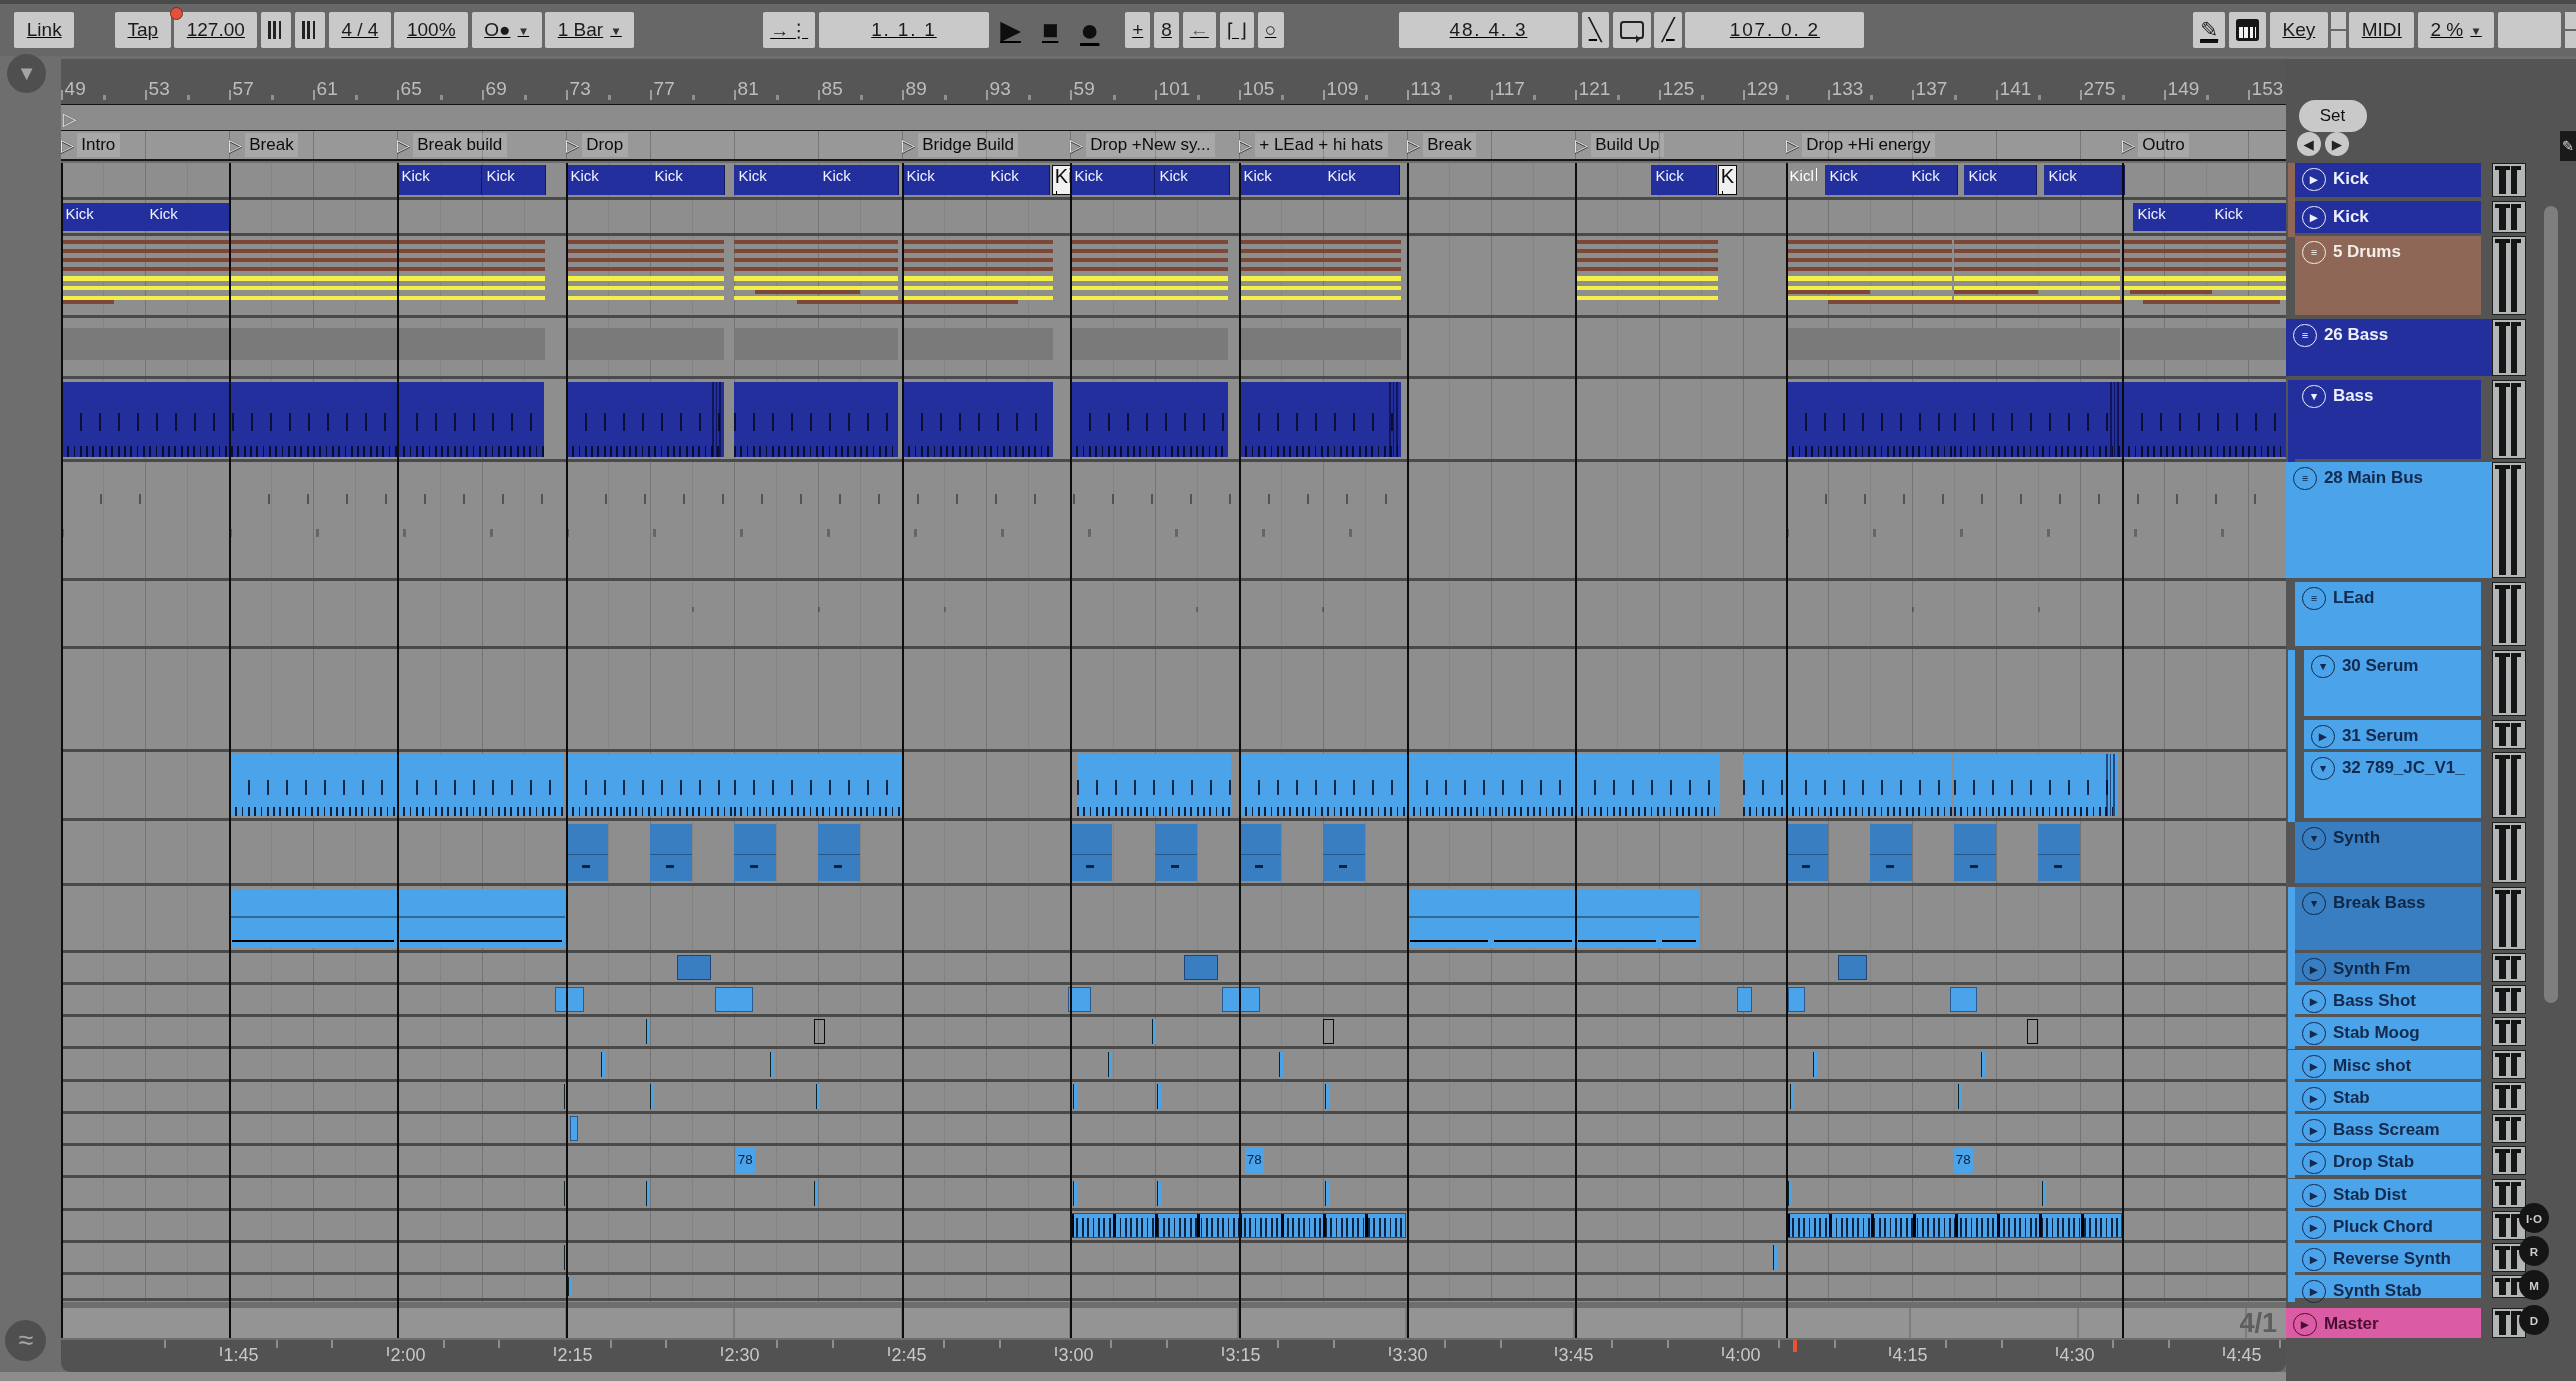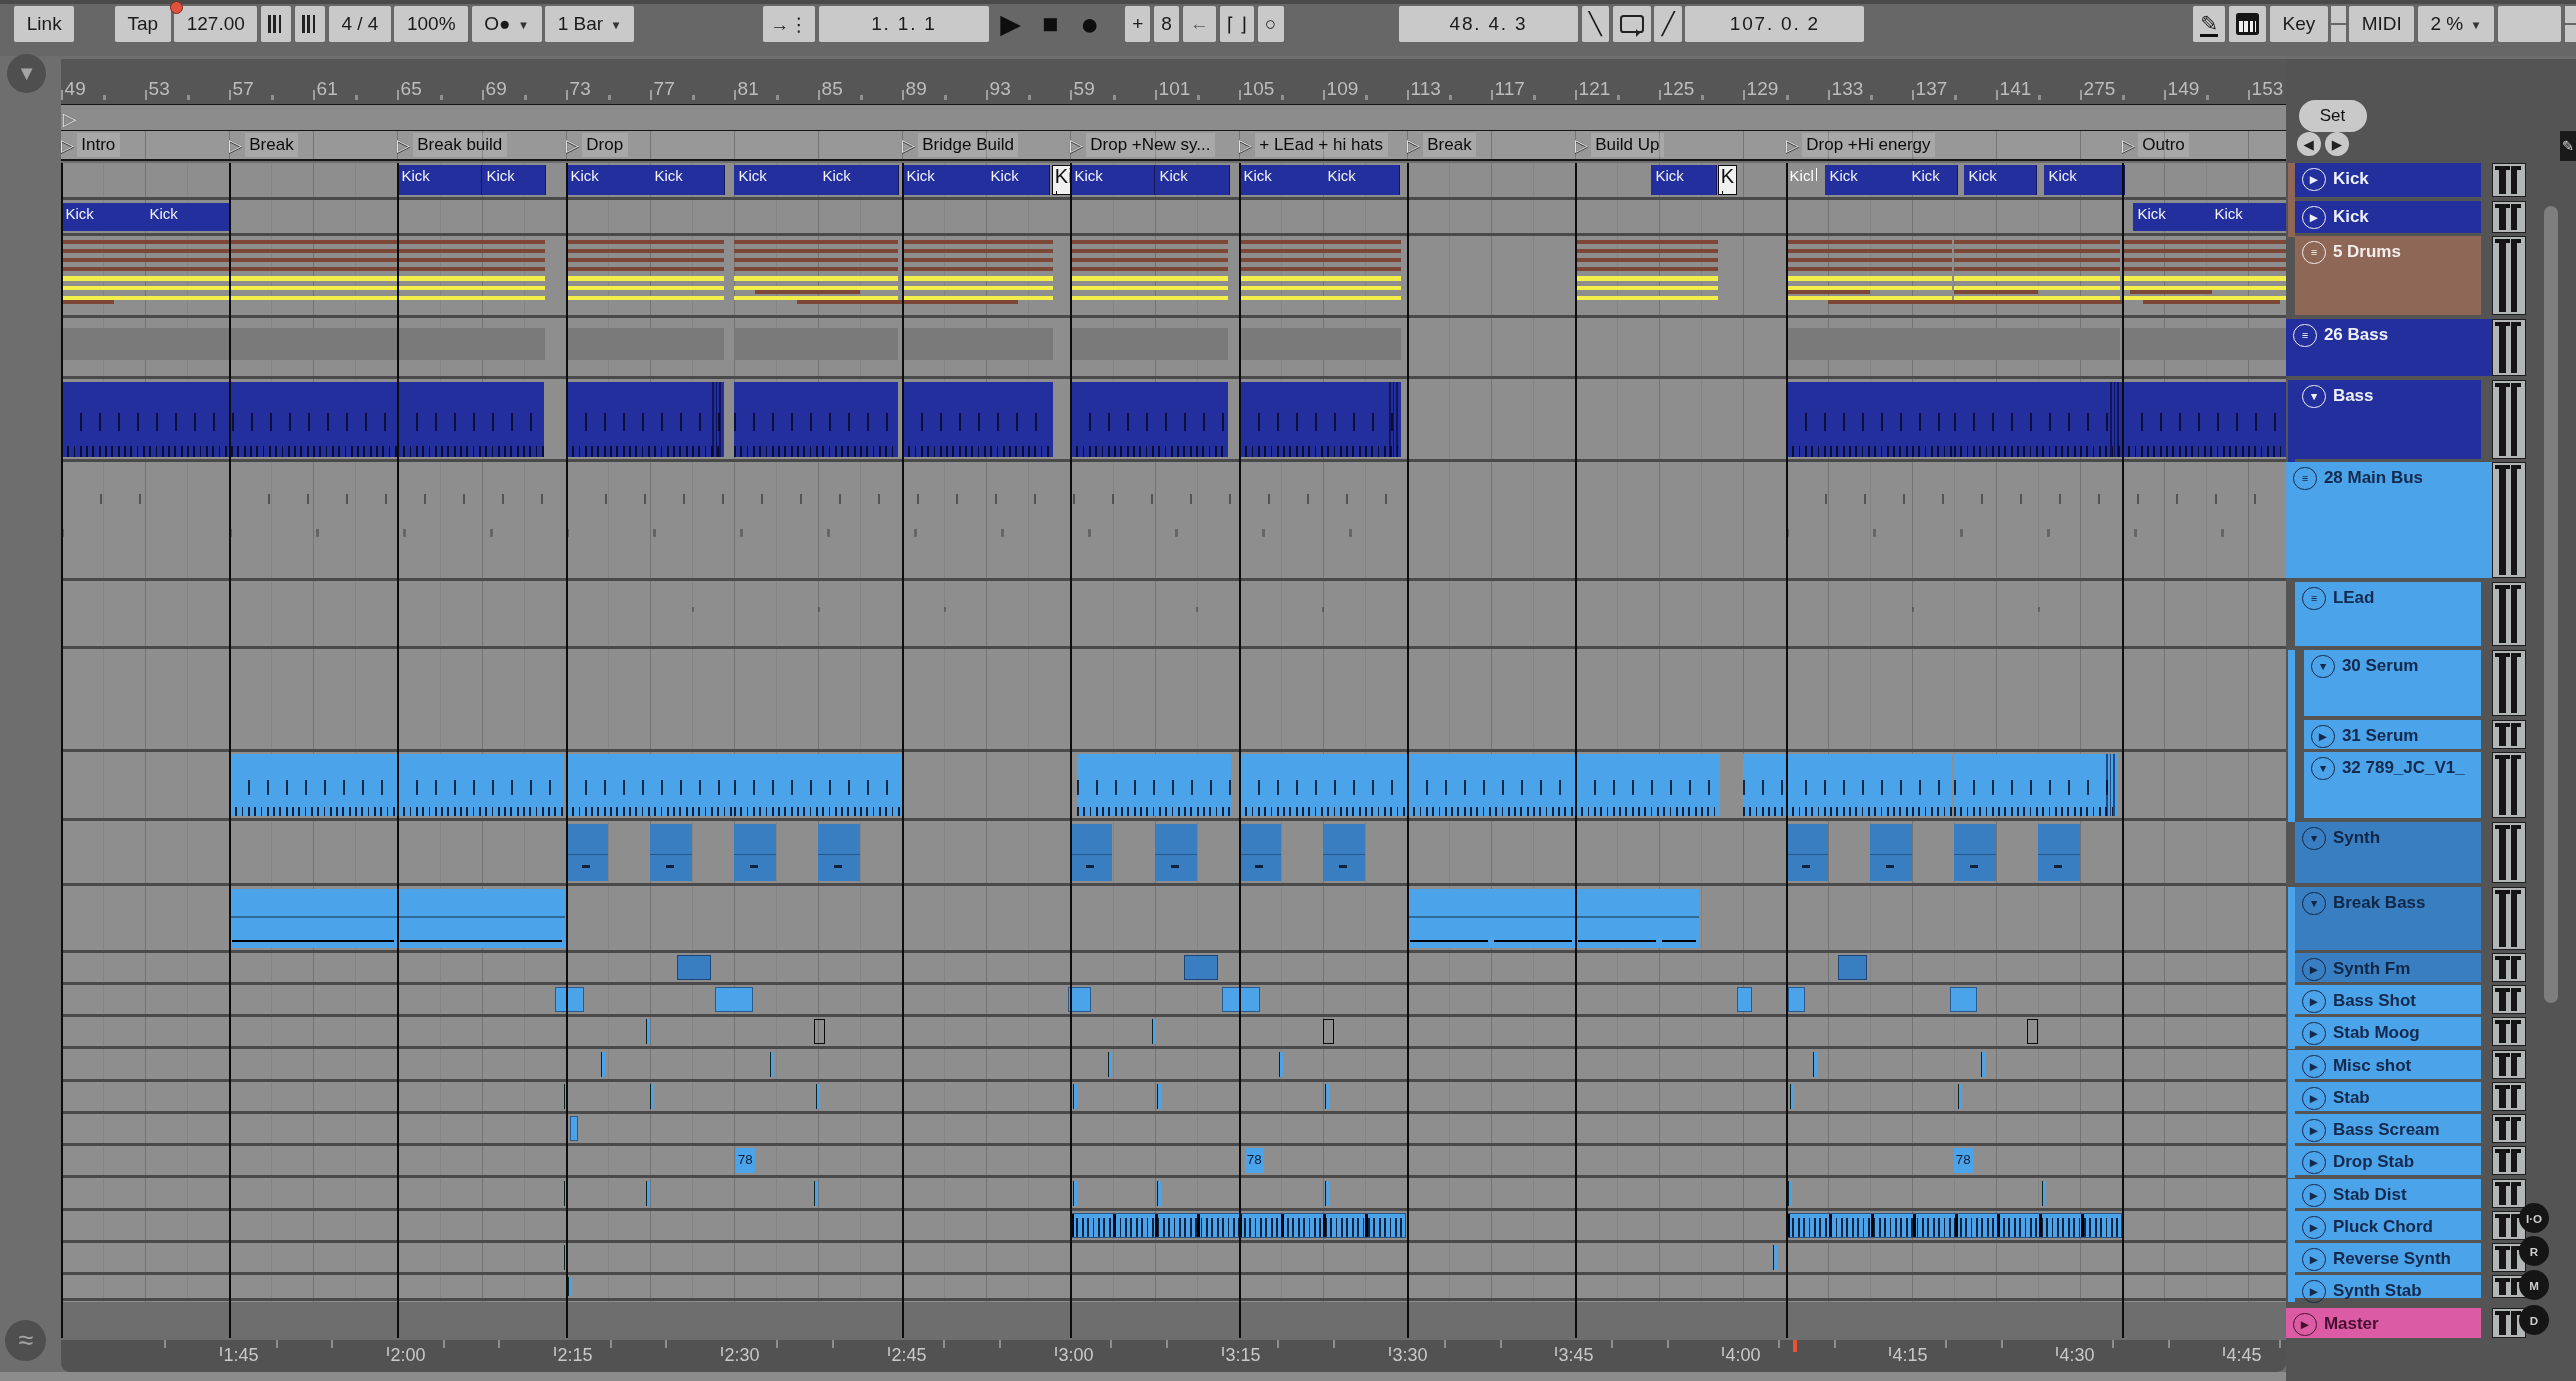--- a/index.html
+++ b/index.html
@@ -1,20 +1,20 @@
 <!DOCTYPE html>
 <html style="font-size:14.3px"><head>
 <meta charset="utf-8">
 <style>
   html,body{margin:0;padding:0;background:#555;}
   #app{position:relative;width:2576px;height:1381px;background:#6e6e6e;overflow:hidden;
        font-family:"Liberation Sans",sans-serif;-webkit-font-smoothing:antialiased;}
   
   #toolbar{position:absolute;left:0;top:0;width:2576px;height:56px;background:#676767;border-top:4.5px solid #4a4a4a;box-sizing:border-box;}
-  .tb-g{position:absolute;top:8px;height:24px;display:flex;align-items:center;gap:3.6px;}
+  .tb-g{position:absolute;top:8px;height:24px;display:flex;gap:3.6px;text-decoration:underline;}
   .btn{height:36px;background:#c9c9c9;color:#1b1b1b;font-size:19px;display:flex;align-items:center;justify-content:center;
        padding:0 12.5px;border-radius:1.8px;box-sizing:border-box;white-space:nowrap;}
   .btn.sm{padding:0 7.2px;}
   .btn .dd{font-size:11.6px;margin-left:7.2px;color:#333;}
   .glyphbtn{height:36px;width:36px;background:none;color:#0e0e0e;font-size:27px;display:flex;align-items:center;justify-content:center;}
   .reddot{position:absolute;width:11.6px;height:11.6px;border-radius:50%;background:#e0523c;border:0.9px solid #7a2a1e;left:-4.5px;top:-5.4px;}
   .rel{position:relative;}
   .numbox{letter-spacing:1.8px;font-size:19px;}
   .vbars{display:inline-block;width:16px;height:18px;background:repeating-linear-gradient(90deg,#222 0 2.7px,transparent 2.7px 5.4px);}
   .punchg{font-size:21.5px;padding:0 5.4px;}
@@ -742,20 +742,23 @@
       <div class="loc" style="left: 505px;"></div>
       <div class="loc" style="left: 841px;"></div>
       <div class="loc" style="left: 1009px;"></div>
       <div class="loc" style="left: 1178px;"></div>
       <div class="loc" style="left: 1346px;"></div>
       <div class="loc" style="left: 1514px;"></div>
       <div class="loc" style="left: 1725px;"></div>
       <div class="loc" style="left: 2061px;"></div>
     </div>
 
+  <div id="masterlane">
+    <span id="gridlabel">4/1</span>
+  </div>
   <div id="timeruler">
       <div class="ttick" style="left: 103px;"></div>
       <div class="ttick" style="left: 215px;"></div>
       <div class="ttick" style="left: 270px;"></div>
       <div class="ttick" style="left: 382px;"></div>
       <div class="ttick" style="left: 437px;"></div>
       <div class="ttick" style="left: 549px;"></div>
       <div class="ttick" style="left: 604px;"></div>
       <div class="ttick" style="left: 715px;"></div>
       <div class="ttick" style="left: 771px;"></div>

